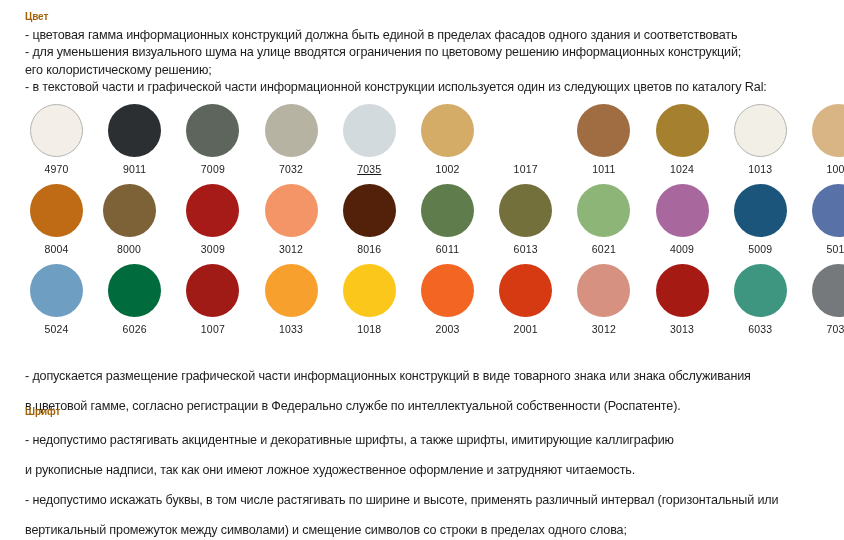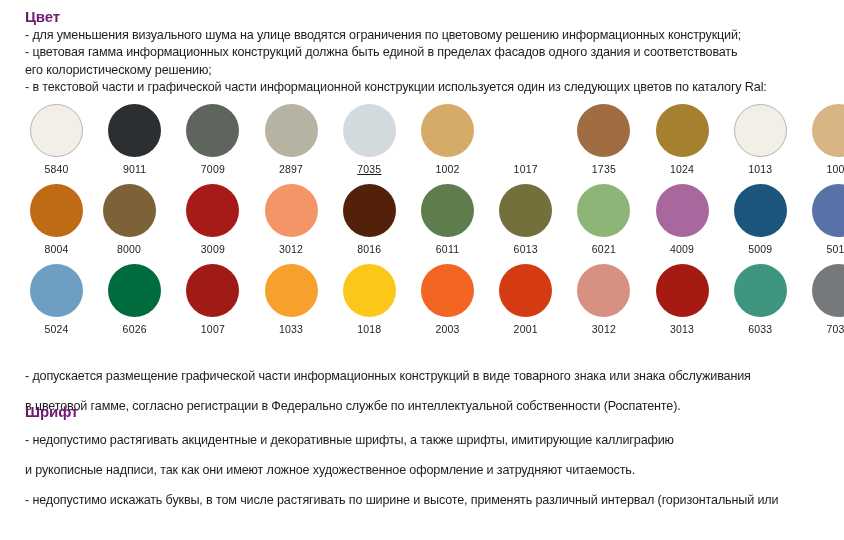--- a/index.html
+++ b/index.html
@@ -19,23 +19,23 @@
   .page {
     width: 844px;
     height: 540px;
     box-sizing: border-box;
     padding: 0;
     position: relative;
   }
 
   
   .section-title {
-    font-size: 15px;
+    font-size: 10px;
     font-weight: bold;
-    color: #701a75;
+    color: #a16207;
     letter-spacing: -0.1px;
     line-height: 15px;
   }
   .para {
     font-size: 12.6px;
     line-height: 17.4px;
     color: #1d1d1d;
     letter-spacing: -0.15px;
     white-space: nowrap;
   }
@@ -102,59 +102,59 @@
   }
   #font-block .section-title { margin-bottom: 3px; }
 </style>
 </head>
 <body>
 
 <div class="page">
 
   <div id="intro-block">
     <div class="section-title">Цвет</div>
+    <p class="para">- цветовая гамма информационных конструкций должна быть единой в пределах фасадов одного здания и соответствовать</p>
     <p class="para">- для уменьшения визуального шума на улице вводятся ограничения по цветовому решению информационных конструкций;</p>
-    <p class="para">- цветовая гамма информационных конструкций должна быть единой в пределах фасадов одного здания и соответствовать</p>
     <p class="para">его колористическому решению;</p>
     <p class="para">- в текстовой части и графической части информационной конструкции используется один из следующих цветов по каталогу Ral:</p>
   </div>
 
   <div id="swatch-grid">
     <div class="swatch-row">
         <div class="swatch" style="left: 18.5px;">
           <span class="swatch-disc outlined" style="background: rgb(243, 239, 232);"></span>
-          <div class="swatch-label">5840</div>
+          <div class="swatch-label">4970</div>
         </div>
         <div class="swatch" style="left: 96.7px;">
           <span class="swatch-disc" style="background: rgb(43, 47, 50);"></span>
           <div class="swatch-label">9011</div>
         </div>
         <div class="swatch" style="left: 174.9px;">
           <span class="swatch-disc" style="background: rgb(93, 101, 93);"></span>
           <div class="swatch-label">7009</div>
         </div>
         <div class="swatch" style="left: 253.1px;">
           <span class="swatch-disc" style="background: rgb(182, 179, 163);"></span>
-          <div class="swatch-label">2897</div>
+          <div class="swatch-label">7032</div>
         </div>
         <div class="swatch" style="left: 331.3px; text-decoration: underline;">
           <span class="swatch-disc" style="background: rgb(211, 218, 221);"></span>
           <div class="swatch-label">7035</div>
         </div>
         <div class="swatch" style="left: 409.5px;">
           <span class="swatch-disc" style="background: rgb(212, 172, 104);"></span>
           <div class="swatch-label">1002</div>
         </div>
         <div class="swatch" style="left: 487.7px;">
           <span class="swatch-disc"></span>
           <div class="swatch-label">1017</div>
         </div>
         <div class="swatch" style="left: 565.9px;">
           <span class="swatch-disc" style="background: rgb(160, 109, 66);"></span>
-          <div class="swatch-label">1735</div>
+          <div class="swatch-label">1011</div>
         </div>
         <div class="swatch" style="left: 644.1px;">
           <span class="swatch-disc" style="background: rgb(164, 128, 47);"></span>
           <div class="swatch-label">1024</div>
         </div>
         <div class="swatch" style="left: 722.3px;">
           <span class="swatch-disc outlined" style="background: rgb(242, 239, 231);"></span>
           <div class="swatch-label">1013</div>
         </div>
         <div class="swatch" style="left: 800.5px;">
@@ -259,16 +259,17 @@
   <div id="trademark-block">
     <p class="para">- допускается размещение графической части информационных конструкций в виде товарного знака или знака обслуживания</p>
     <p class="para">в цветовой гамме, согласно регистрации в Федерально службе по интеллектуальной собственности  (Роспатенте).</p>
   </div>
 
   <div id="font-block">
     <div class="section-title">Шрифт</div>
     <p class="para">- недопустимо растягивать акцидентные и декоративные шрифты, а также шрифты, имитирующие каллиграфию</p>
     <p class="para">и рукописные надписи, так как они имеют ложное художественное оформление и затрудняют читаемость.</p>
     <p class="para">- недопустимо искажать буквы, в том числе растягивать по ширине и высоте, применять различный интервал (горизонтальный или</p>
+    <p class="para">вертикальный промежуток между символами) и смещение символов со строки в пределах одного слова;</p>
 
   </div>
 
 </div>
 
 </body></html>

